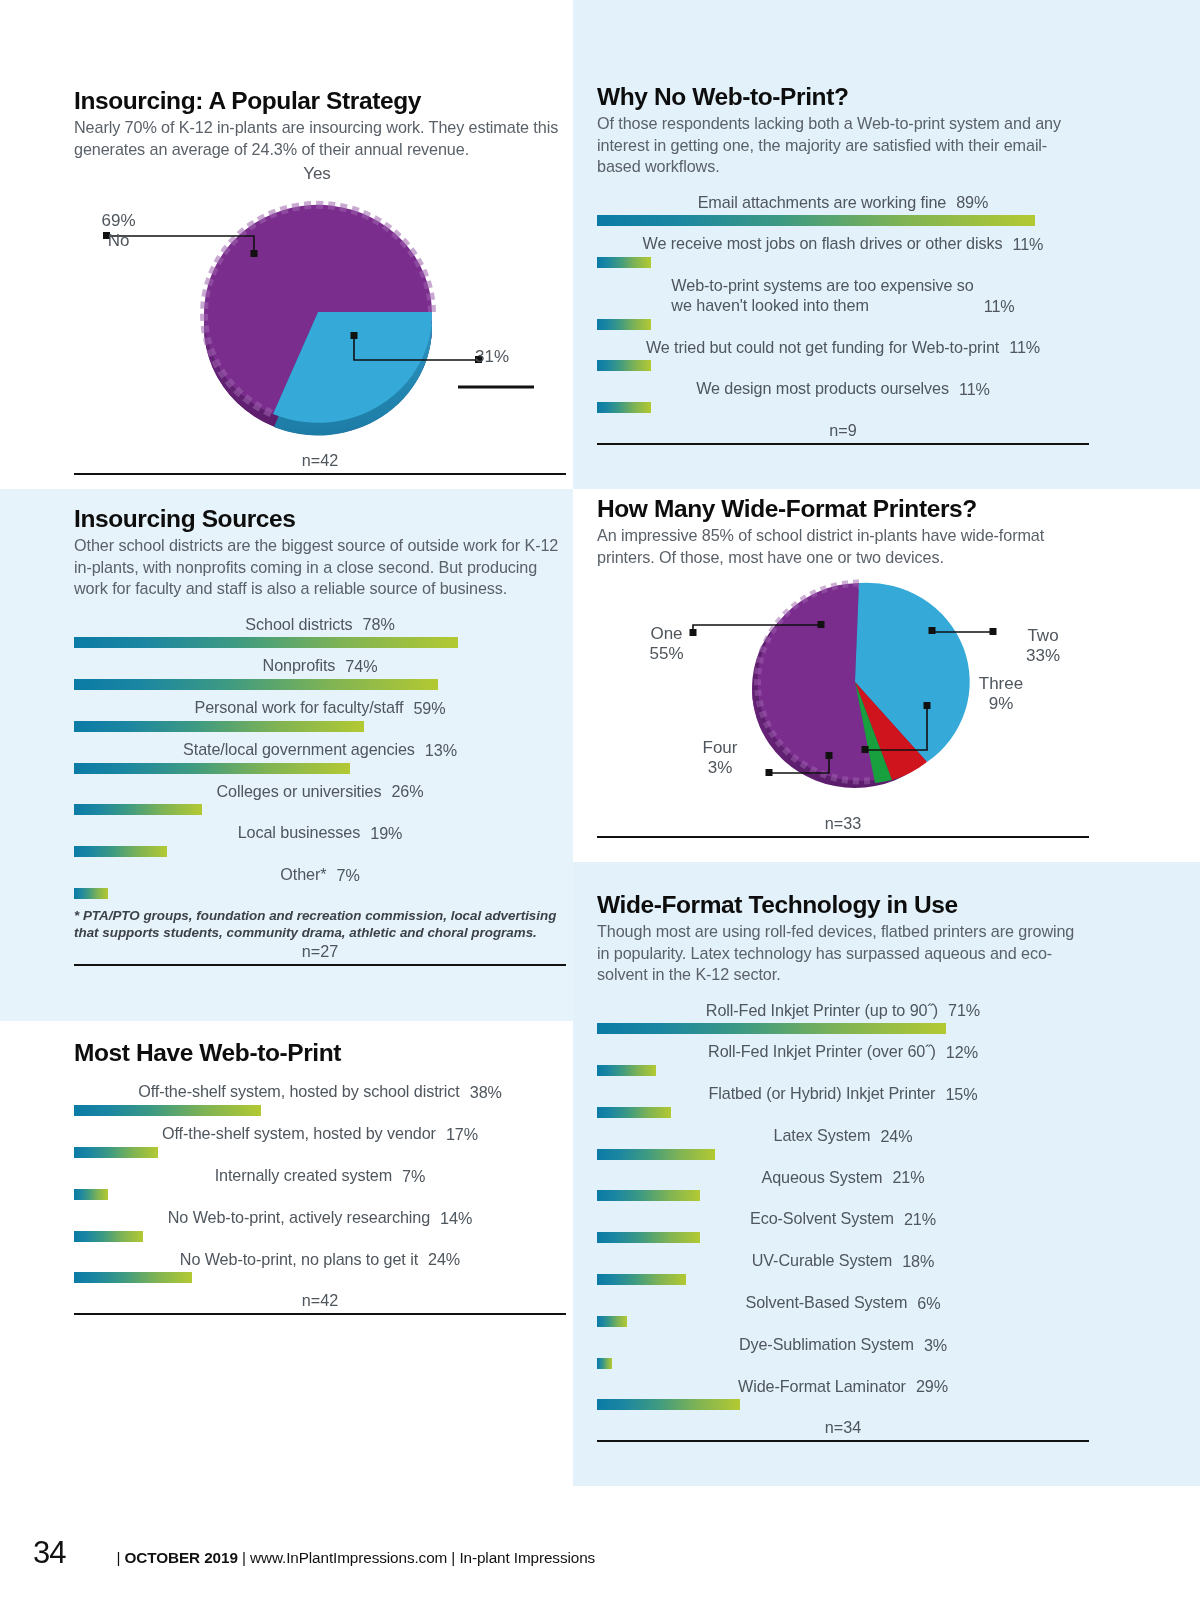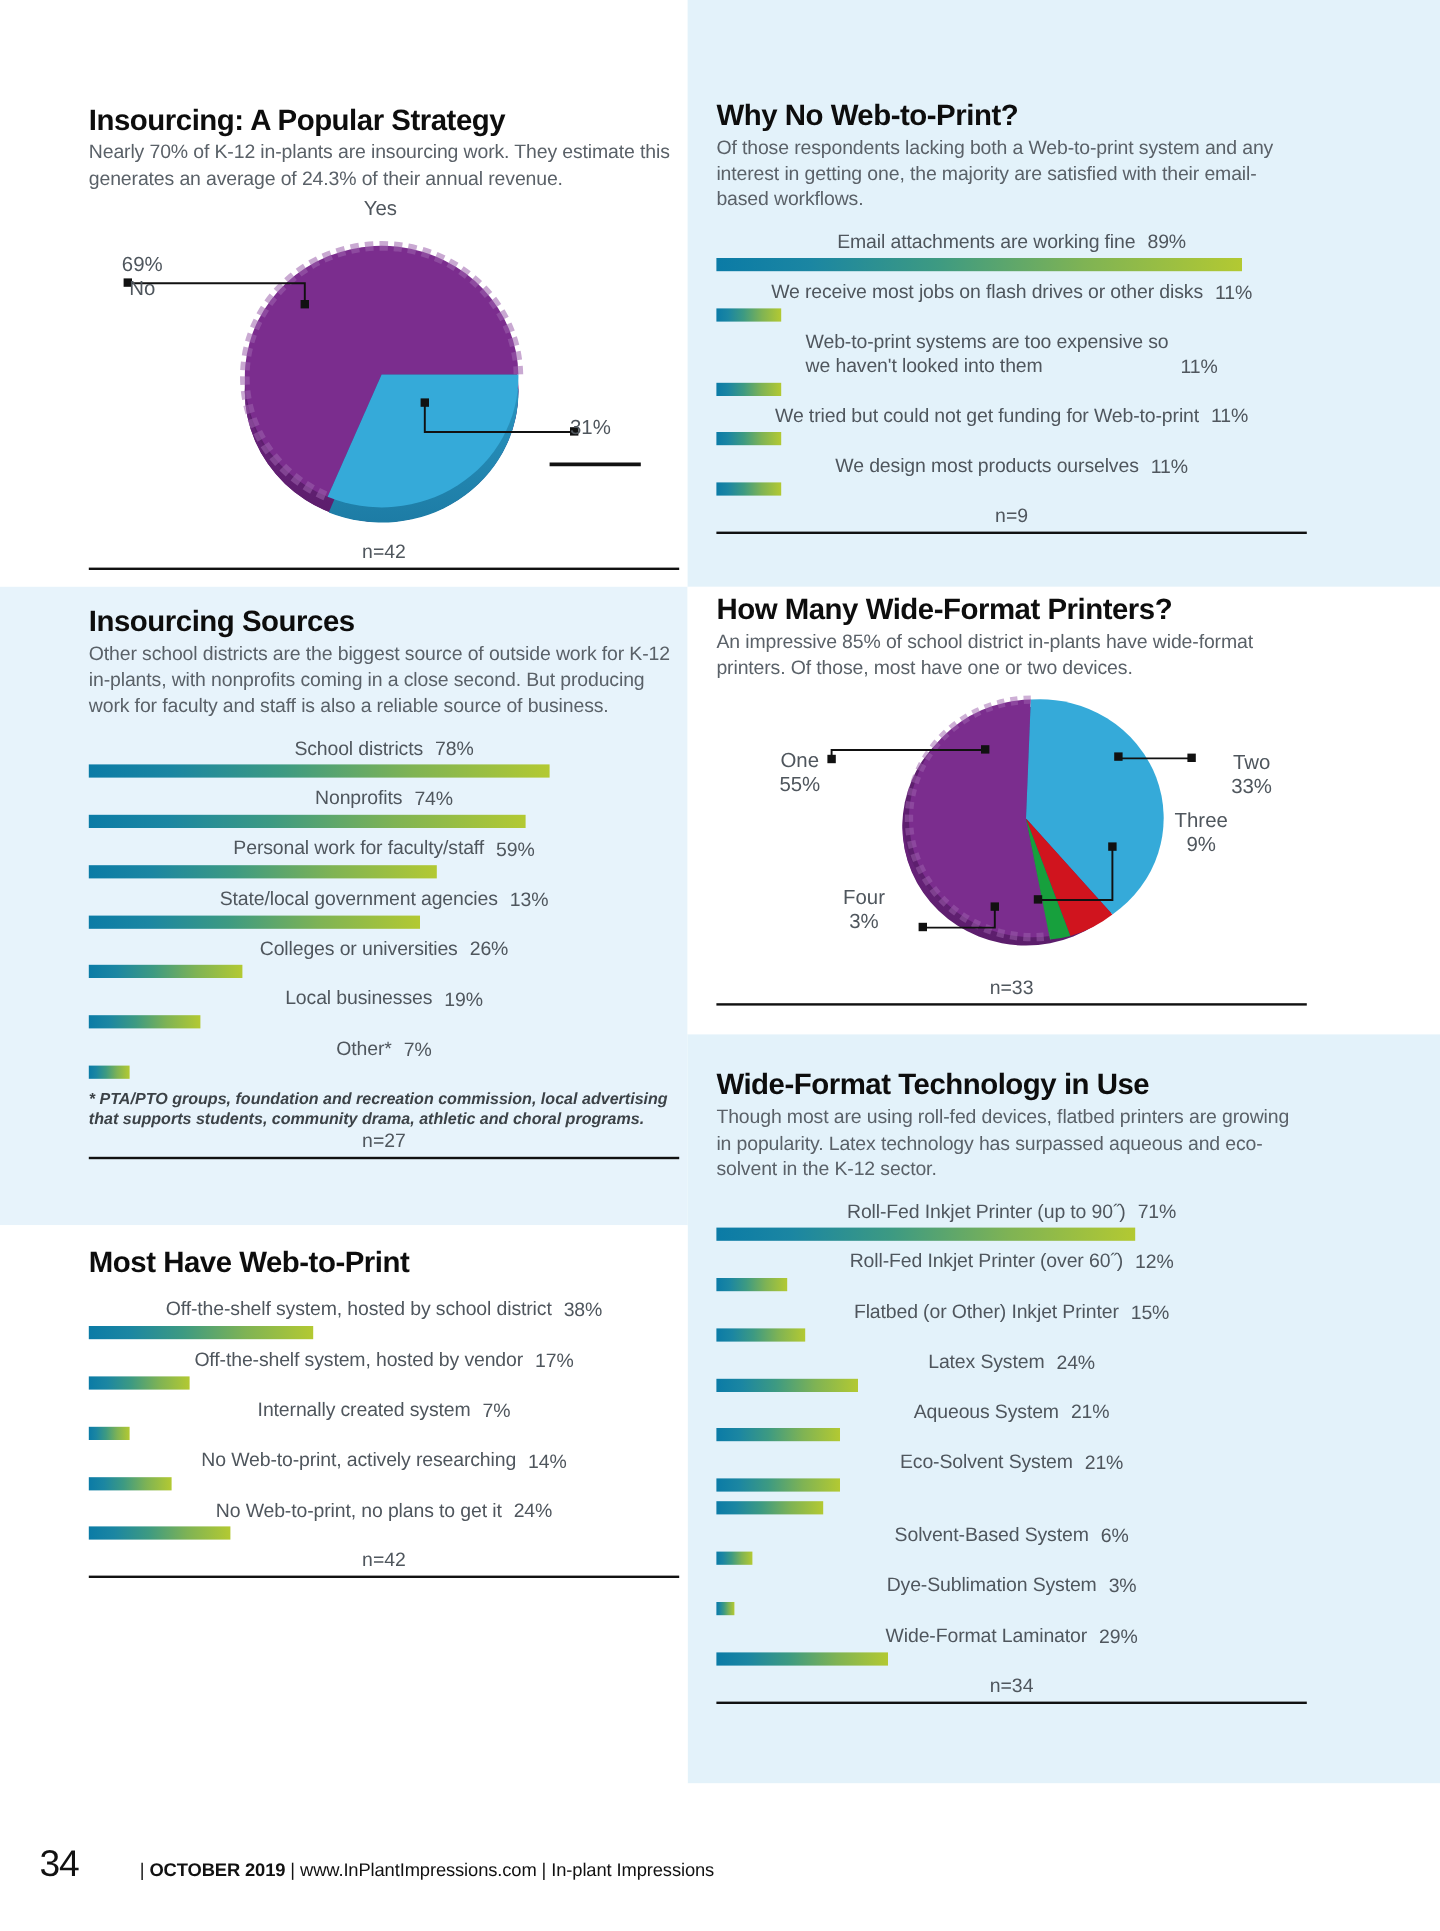--- a/index.html
+++ b/index.html
@@ -388,21 +388,21 @@
           <div class="toprow">
             <div class="blabel">Roll-Fed Inkjet Printer (over 60˝)</div>
             <div class="bval">12%</div>
           </div>
           <div class="bartrack">
             <div class="barfill" style="width: 12%;"></div>
           </div>
         </div>
         <div class="barrow">
           <div class="toprow">
-            <div class="blabel">Flatbed (or Other) Inkjet Printer</div>
+            <div class="blabel">Flatbed (or Hybrid) Inkjet Printer</div>
             <div class="bval">15%</div>
           </div>
           <div class="bartrack">
             <div class="barfill" style="width: 15%;"></div>
           </div>
         </div>
         <div class="barrow">
           <div class="toprow">
             <div class="blabel">Latex System</div>
             <div class="bval">24%</div>
@@ -423,20 +423,24 @@
         <div class="barrow">
           <div class="toprow">
             <div class="blabel">Eco-Solvent System</div>
             <div class="bval">21%</div>
           </div>
           <div class="bartrack">
             <div class="barfill" style="width: 21%;"></div>
           </div>
         </div>
         <div class="barrow">
+          <div class="toprow">
+            <div class="blabel">UV-Curable System</div>
+            <div class="bval">18%</div>
+          </div>
           <div class="bartrack">
             <div class="barfill" style="width: 18%;"></div>
           </div>
         </div>
         <div class="barrow">
           <div class="toprow">
             <div class="blabel">Solvent-Based System</div>
             <div class="bval">6%</div>
           </div>
           <div class="bartrack">

